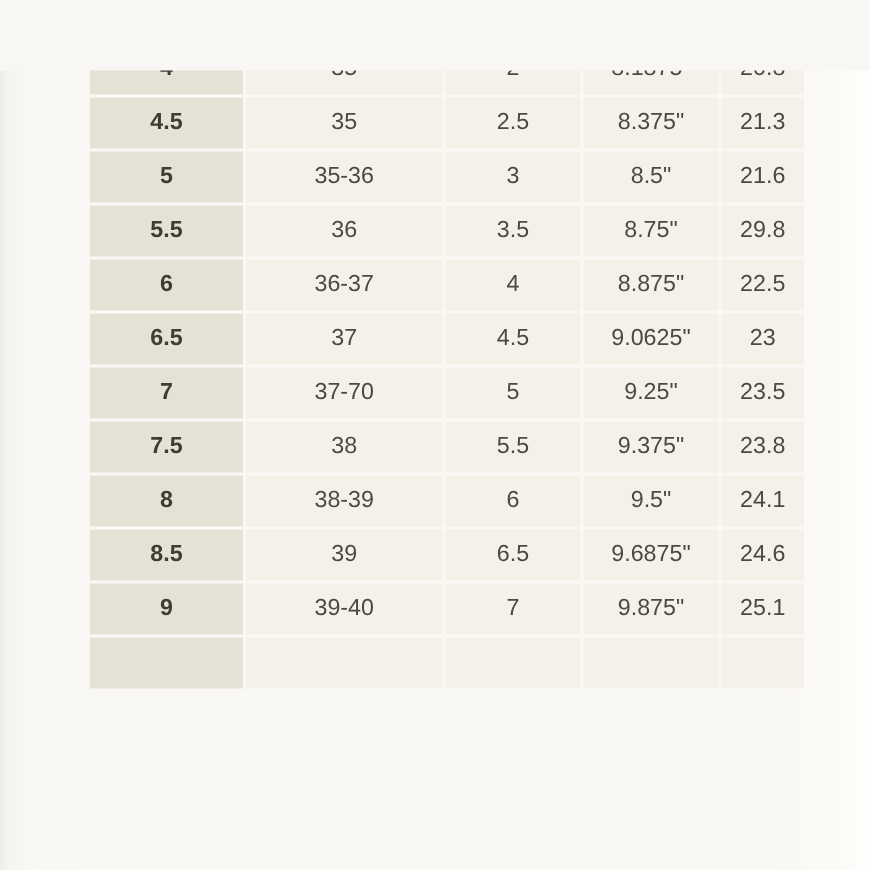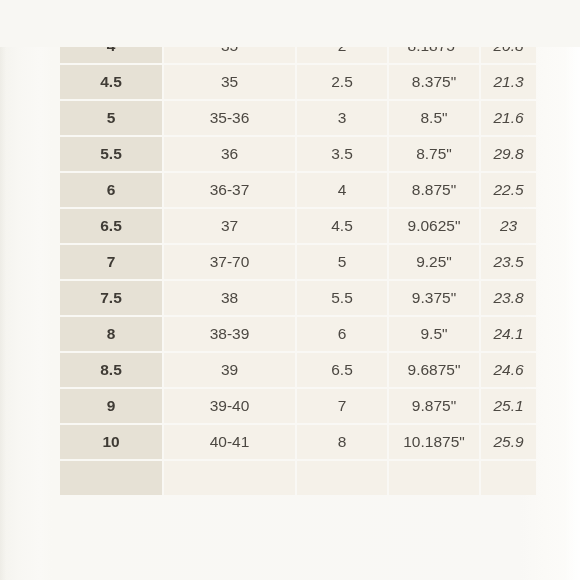--- a/index.html
+++ b/index.html
@@ -60,21 +60,21 @@
   
   #size-table td.c-us {
     background: #e6e1d5;
     font-weight: bold;
     color: #3f3b35;
     width: 98px;
   }
   #size-table td.c-eu   { width: 127px; }
   #size-table td.c-uk   { width: 86px;  }
   #size-table td.c-in   { width: 86px;  }
-  #size-table td.c-cm   { width: 51px; font-style: italic;  }
+  #size-table td.c-cm   { width: 51px;  }
 
   
   #left-shade {
     position: absolute;
     left: 0; top: 0;
     width: 6px; height: 580px;
     background: linear-gradient(to right, rgba(180,175,162,.10), rgba(180,175,162,0));
     pointer-events: none;
   }
   #right-shade {
@@ -166,27 +166,20 @@
           <td class="c-cm">24.6</td>
         </tr>
         <tr>
           <td class="c-us">9</td>
           <td class="c-eu">39-40</td>
           <td class="c-uk">7</td>
           <td class="c-in">9.875"</td>
           <td class="c-cm">25.1</td>
         </tr>
         <tr>
-          <td class="c-us">10</td>
-          <td class="c-eu">40-41</td>
-          <td class="c-uk">8</td>
-          <td class="c-in">10.1875"</td>
-          <td class="c-cm">25.9</td>
-        </tr>
-        <tr>
           <td class="c-us"></td>
           <td class="c-eu"></td>
           <td class="c-uk"></td>
           <td class="c-in"></td>
           <td class="c-cm"></td>
         </tr>
       </tbody>
   </table>
 
 </div>

